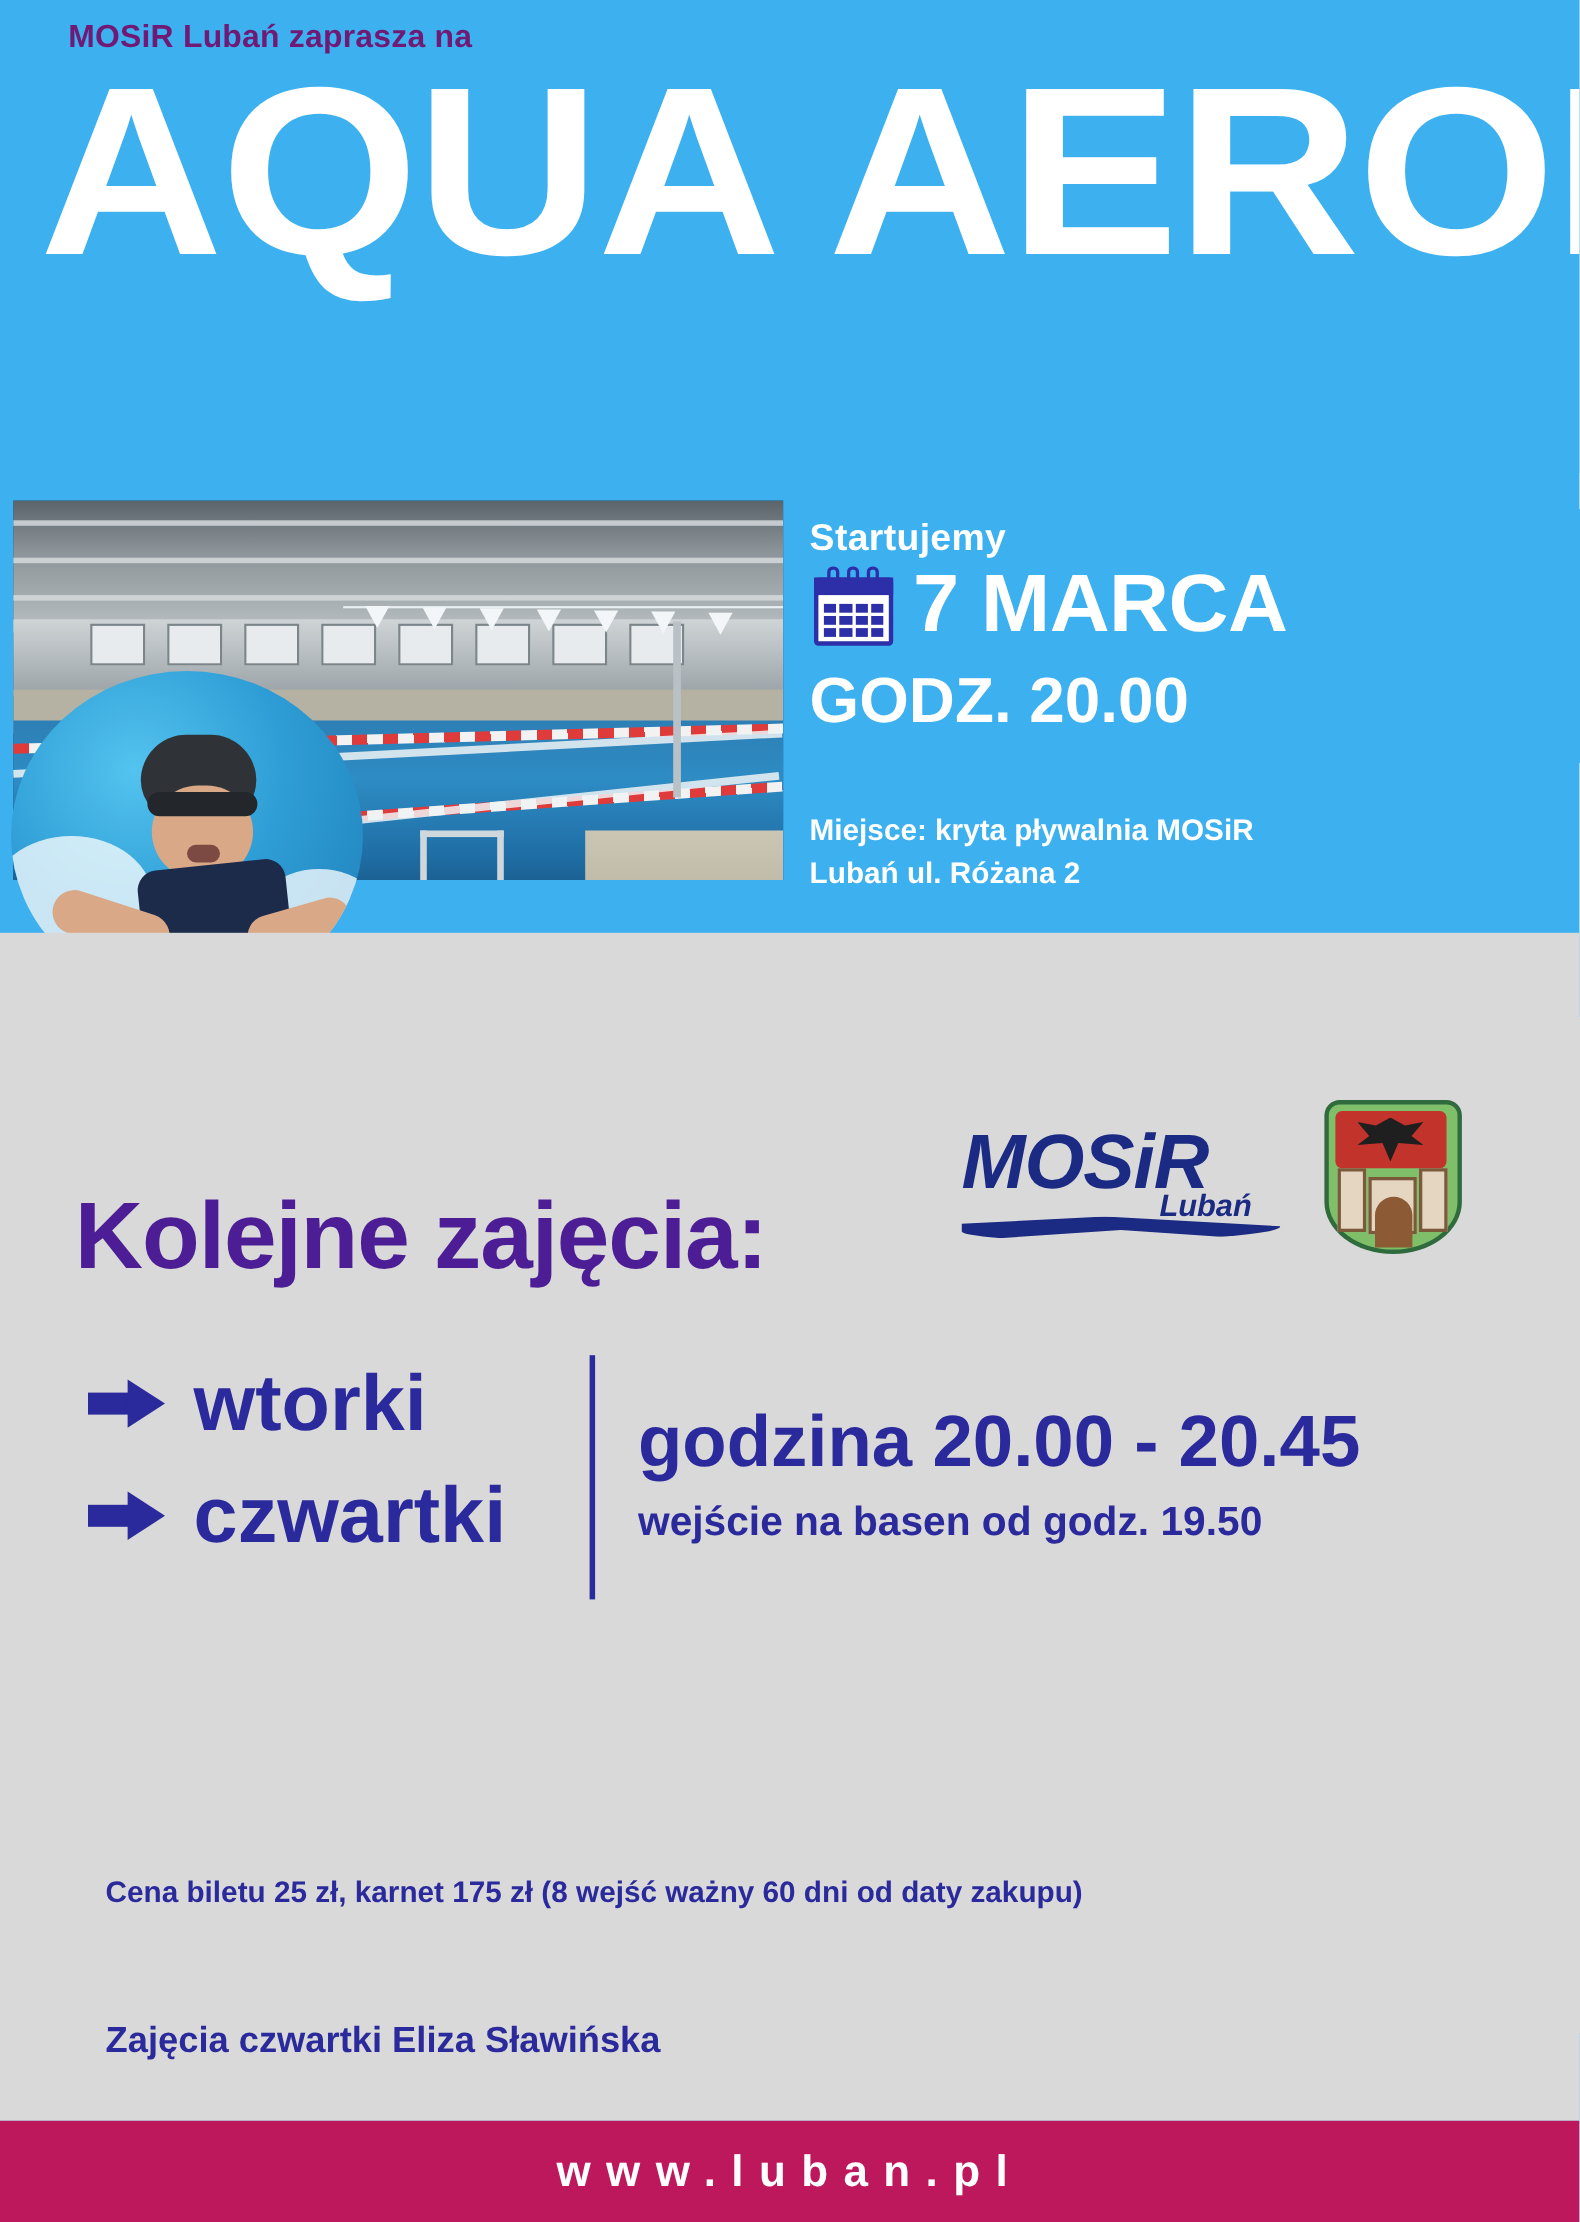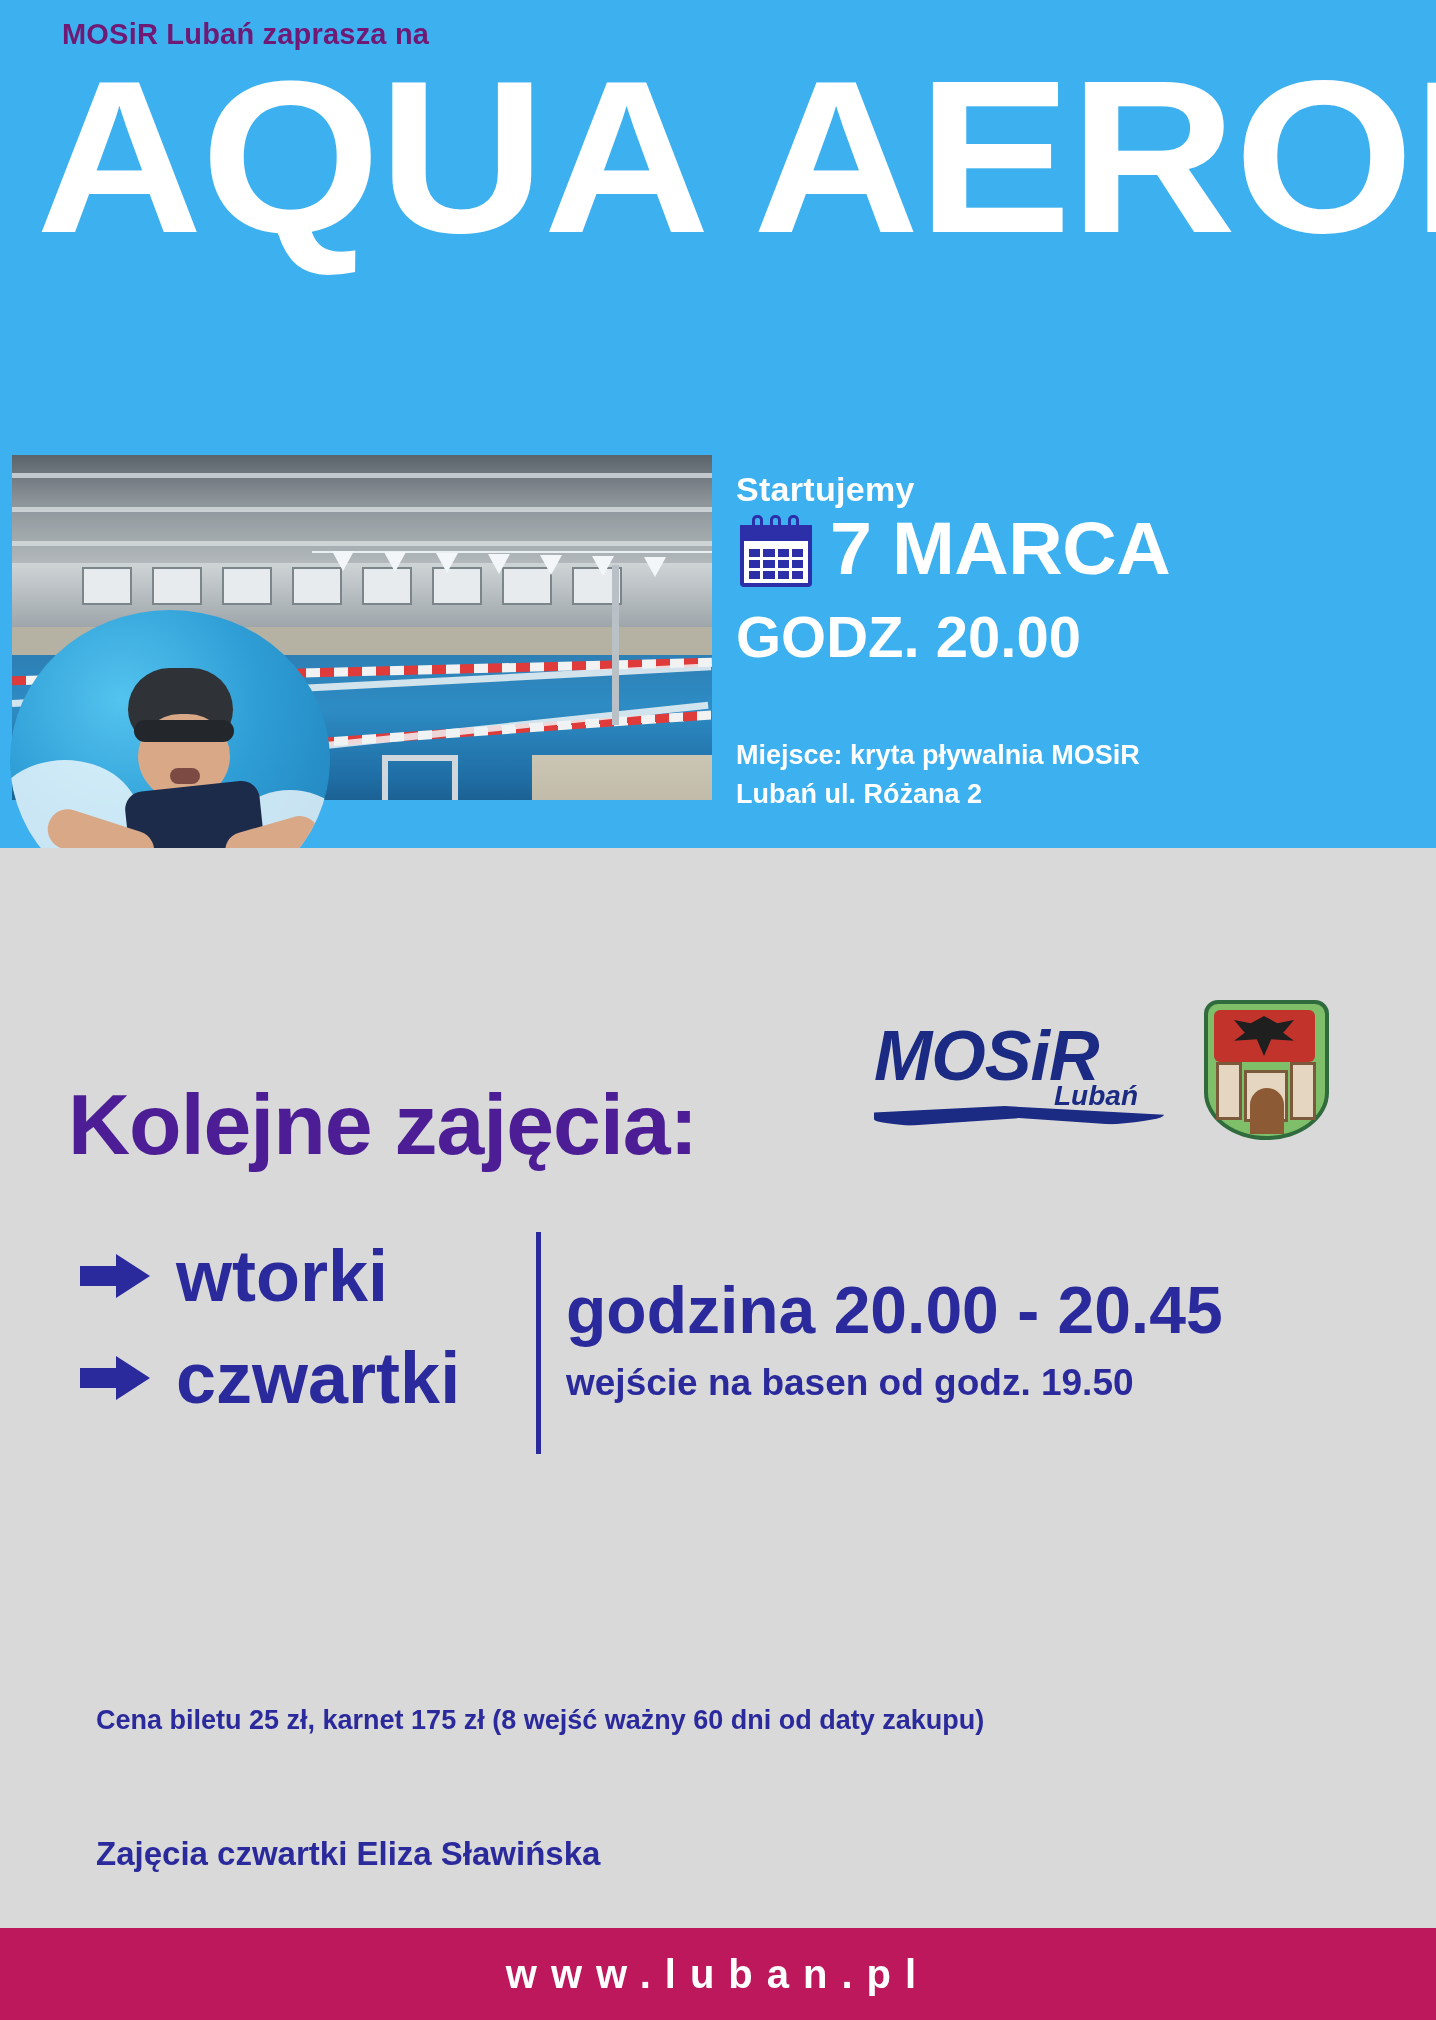--- a/index.html
+++ b/index.html
@@ -322,21 +322,21 @@
     line-height: 1;
   }
   .divider {
     position: absolute;
     left: 536px; top: 1232px;
     width: 5px; height: 222px;
     background: #2b2a9c;
   }
   .times {
     position: absolute;
-    left: 566px; top: 1272px;
+    left: 580px; top: 1272px;
     width: 820px;
   }
   .time-main {
     font-size: 66px;
     font-weight: bold;
     color: #2b2a9c;
     font-family: "Liberation Sans Narrow", "Liberation Sans", sans-serif;
     letter-spacing: 0px;
   }
   .time-sub {

